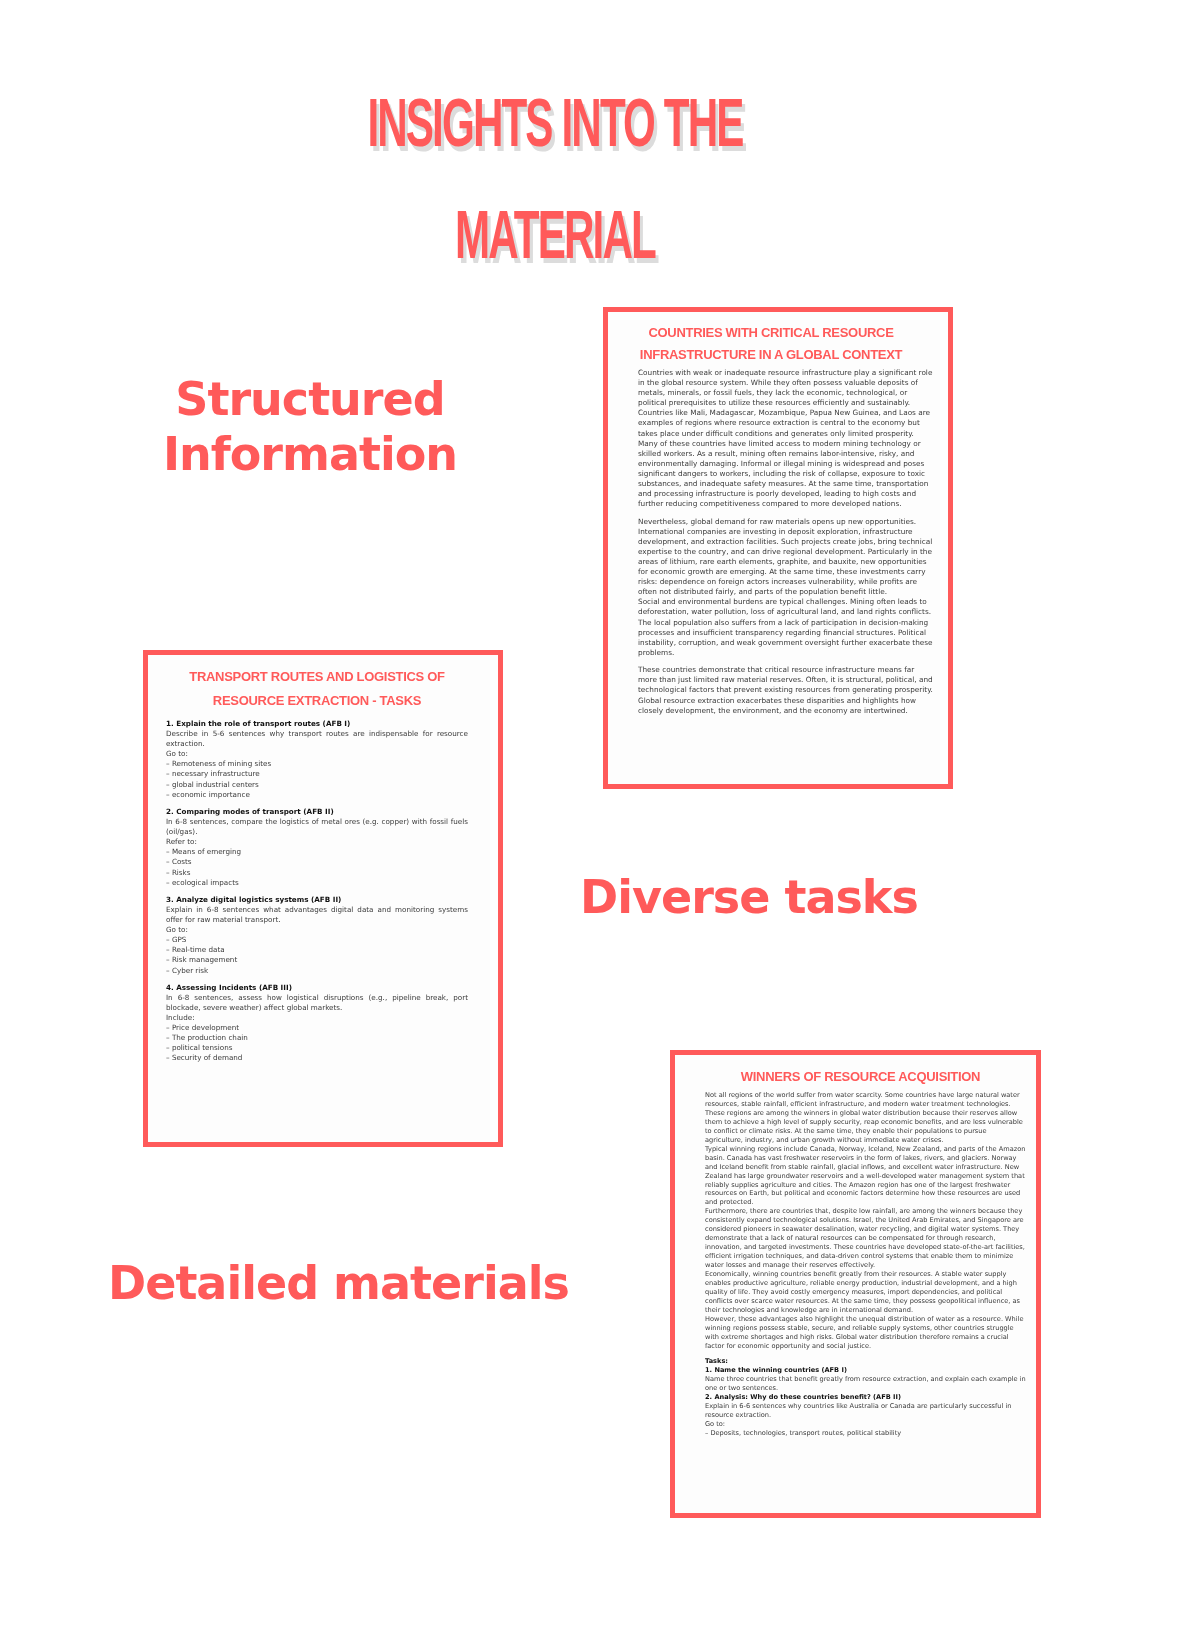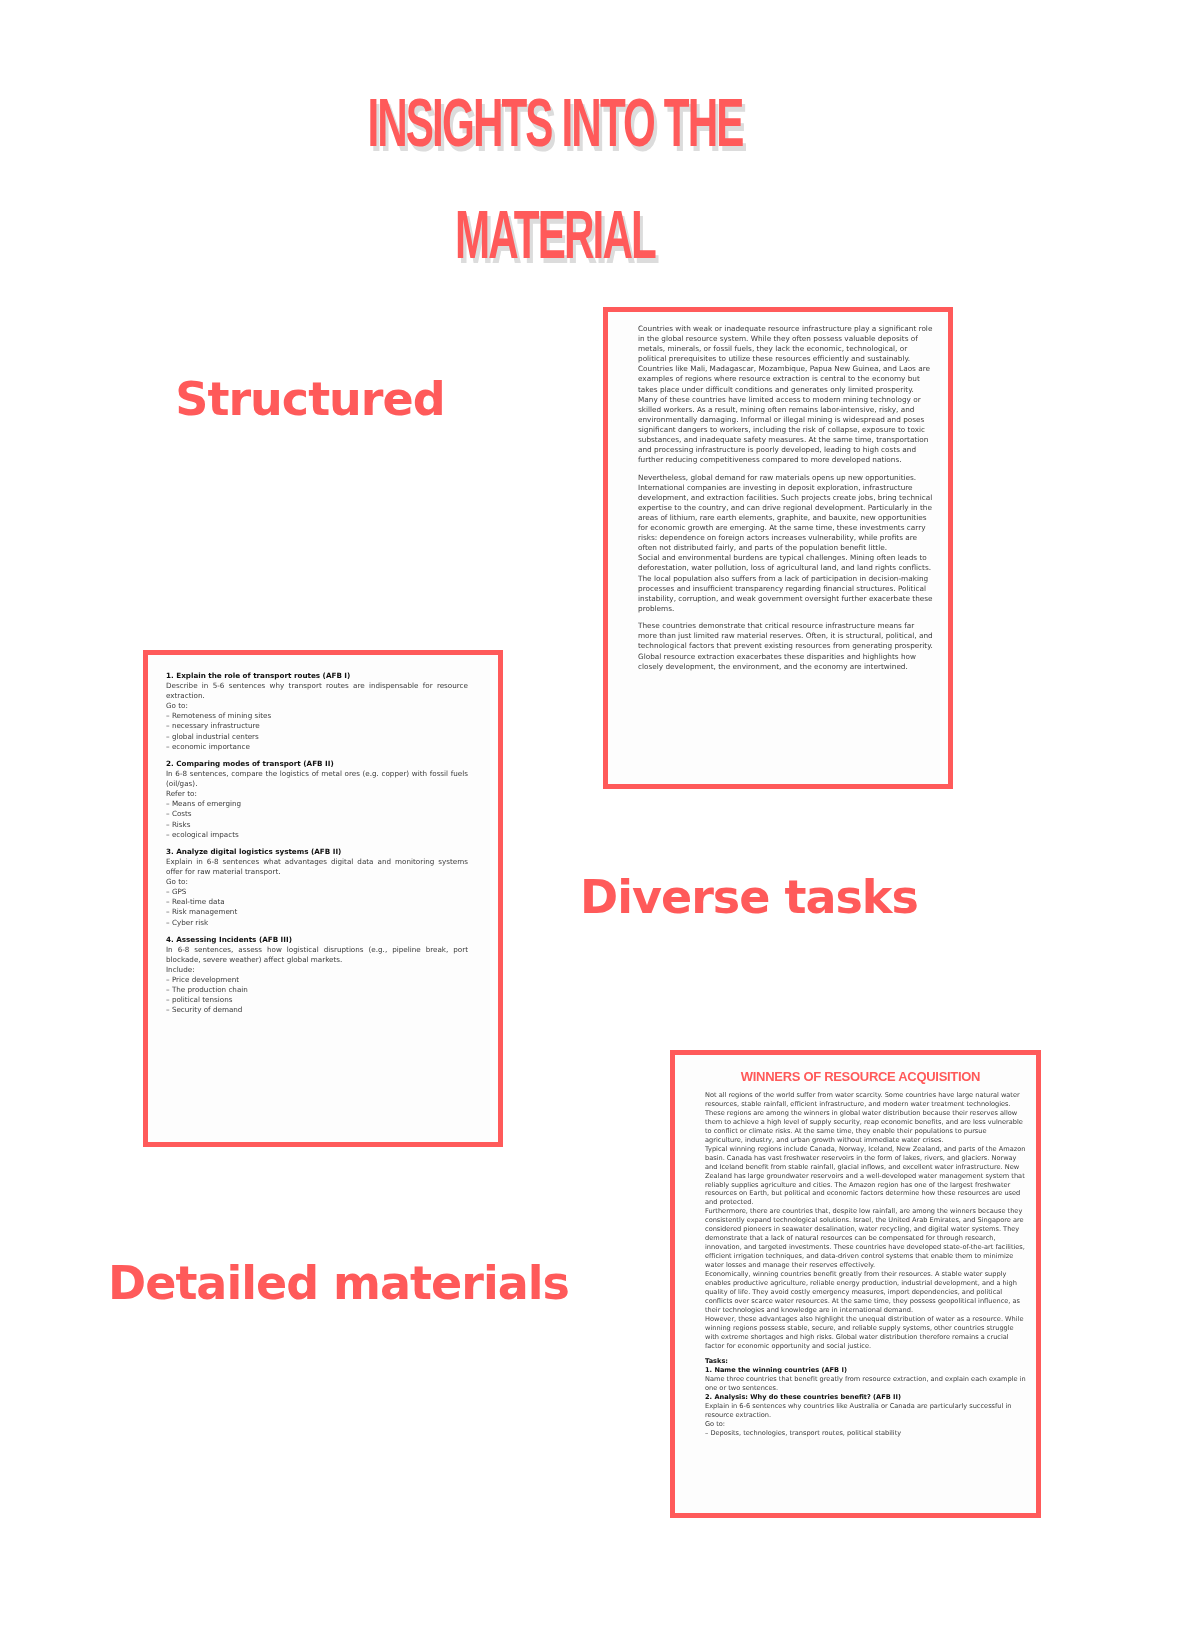--- a/index.html
+++ b/index.html
@@ -55,37 +55,40 @@
     .card-winners .doc-body { font-size: 6.6px; line-height: 8.95px; margin-top: 4px; }
   </style>
 </head>
 <body>
 
 <div class="main-title title-line-1">INSIGHTS INTO THE</div>
 <div class="main-title title-line-2">MATERIAL</div>
 
 <div class="feature-label lbl-structured">
   <div>Structured</div>
+  <div>Information</div>
 </div>
 <div class="feature-label lbl-diverse">Diverse tasks</div>
 <div class="feature-label lbl-detailed">Detailed materials</div>
 
 <div class="doc-card card-countries">
+  <div class="doc-title">Countries with critical resource infrastructure in a global context</div>
   <div class="doc-body">
     <p>Countries with weak or inadequate resource infrastructure play a significant role in the global resource system. While they often possess valuable deposits of metals, minerals, or fossil fuels, they lack the economic, technological, or political prerequisites to utilize these resources efficiently and sustainably. Countries like Mali, Madagascar, Mozambique, Papua New Guinea, and Laos are examples of regions where resource extraction is central to the economy but takes place under difficult conditions and generates only limited prosperity.</p>
     <p>Many of these countries have limited access to modern mining technology or skilled workers. As a result, mining often remains labor-intensive, risky, and environmentally damaging. Informal or illegal mining is widespread and poses significant dangers to workers, including the risk of collapse, exposure to toxic substances, and inadequate safety measures. At the same time, transportation and processing infrastructure is poorly developed, leading to high costs and further reducing competitiveness compared to more developed nations.</p>
     <div class="gap"></div>
     <p>Nevertheless, global demand for raw materials opens up new opportunities. International companies are investing in deposit exploration, infrastructure development, and extraction facilities. Such projects create jobs, bring technical expertise to the country, and can drive regional development. Particularly in the areas of lithium, rare earth elements, graphite, and bauxite, new opportunities for economic growth are emerging. At the same time, these investments carry risks: dependence on foreign actors increases vulnerability, while profits are often not distributed fairly, and parts of the population benefit little.</p>
     <p>Social and environmental burdens are typical challenges. Mining often leads to deforestation, water pollution, loss of agricultural land, and land rights conflicts. The local population also suffers from a lack of participation in decision-making processes and insufficient transparency regarding financial structures. Political instability, corruption, and weak government oversight further exacerbate these problems.</p>
     <div class="gap"></div>
     <p>These countries demonstrate that critical resource infrastructure means far more than just limited raw material reserves. Often, it is structural, political, and technological factors that prevent existing resources from generating prosperity. Global resource extraction exacerbates these disparities and highlights how closely development, the environment, and the economy are intertwined.</p>
   </div>
 </div>
 
 <div class="doc-card card-transport">
+  <div class="doc-title">Transport routes and logistics of resource extraction - Tasks</div>
   <div class="doc-body">
     <p><b>1. Explain the role of transport routes (AFB I)</b></p>
     <p>Describe in 5-6 sentences why transport routes are indispensable for resource extraction.</p>
     <p class="li">Go to:</p>
     <p class="li">– Remoteness of mining sites</p>
     <p class="li">– necessary infrastructure</p>
     <p class="li">– global industrial centers</p>
     <p class="li">– economic importance</p>
     <div class="gap"></div>
     <p><b>2. Comparing modes of transport (AFB II)</b></p>

